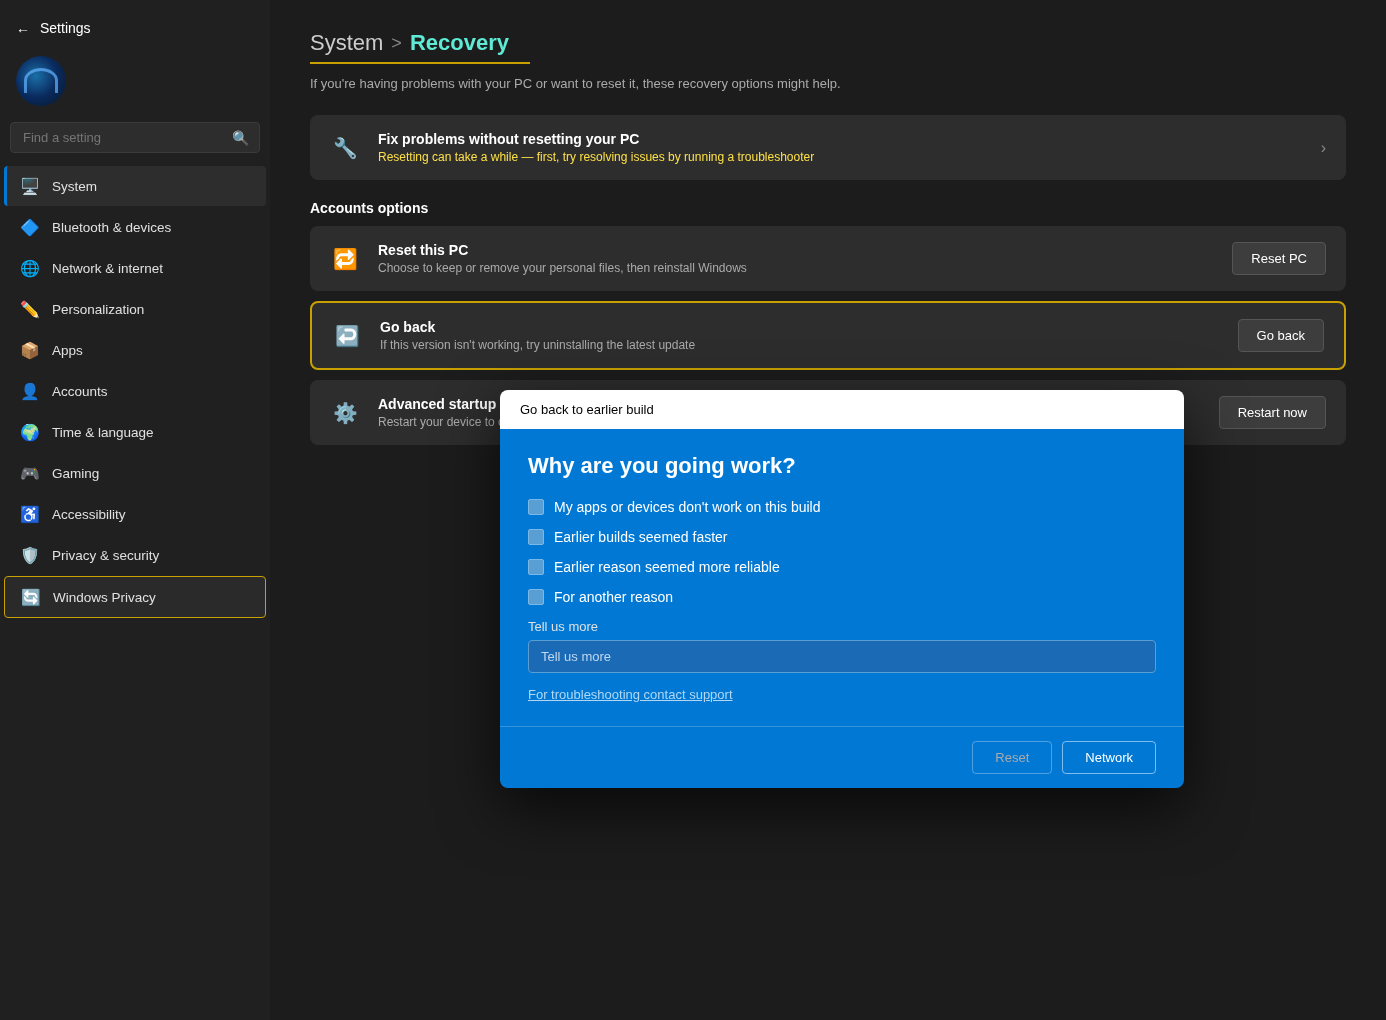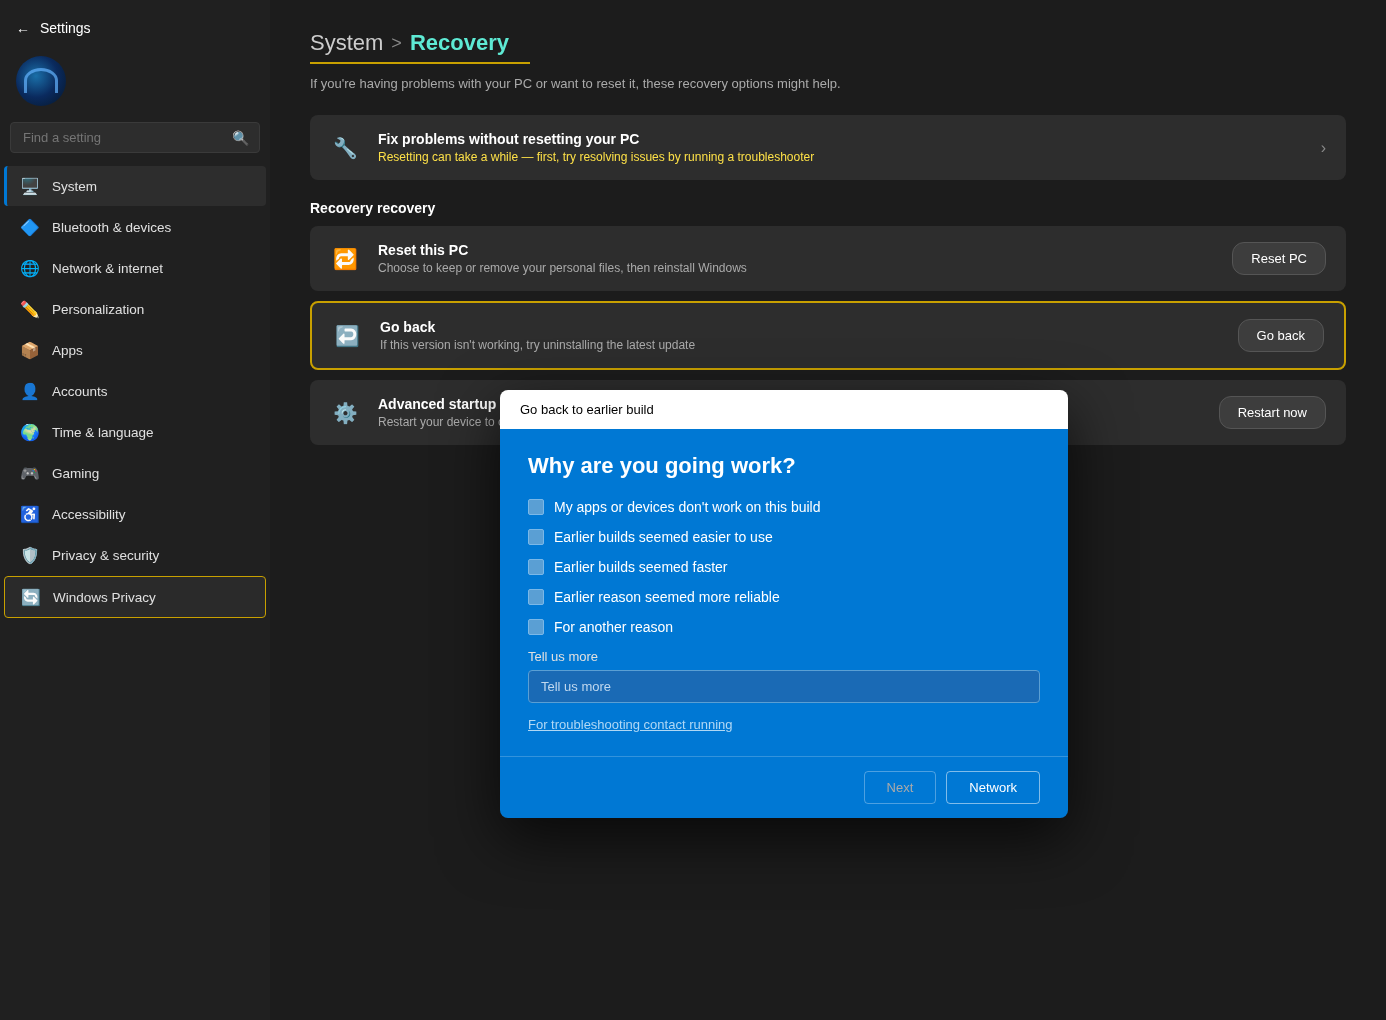--- a/index.html
+++ b/index.html
@@ -233,38 +233,38 @@
     .option-card-desc {
       font-size: 12px;
       color: #aaaaaa;
     }
 
     .option-btn {
       background: #3d3d3d;
       border: 1px solid #555555;
       color: #ffffff;
       padding: 8px 18px;
-      border-radius: 12px;
+      border-radius: 4px;
       cursor: pointer;
       font-size: 13px;
       white-space: nowrap;
     }
 
     
     .dialog-overlay {
       position: absolute;
       top: 0; left: 0; right: 0; bottom: 0;
       z-index: 100;
     }
 
     .dialog {
       position: absolute;
       top: 390px;
       left: 230px;
-      width: 568px;
+      width: 684px;
       border-radius: 8px;
       overflow: hidden;
       box-shadow: 0 20px 60px rgba(0,0,0,0.7);
     }
 
     .dialog-header {
       background: #ffffff;
       color: #000000;
       padding: 12px 20px;
       font-size: 13px;
@@ -433,21 +433,21 @@
 
   <div class="card">
     <div class="card-icon">🔧</div>
     <div class="card-content">
       <div class="card-title">Fix problems without resetting your PC</div>
       <div class="card-desc">Resetting can take a while — first, try resolving issues by running a troubleshooter</div>
     </div>
     <div class="card-chevron">›</div>
   </div>
 
-  <div class="section-title">Recovery recovery</div>
+  <div class="section-title">Accounts options</div>
 
   <div id="options-container">
       <div class="option-card">
     <div class="card-icon">🔁</div>
     <div class="option-card-content">
       <div class="option-card-title">Reset this PC</div>
       <div class="option-card-desc">Choose to keep or remove your personal files, then reinstall Windows</div>
     </div>
     <button class="option-btn">Reset PC</button>
   </div>
@@ -476,38 +476,34 @@
       </div>
       <div class="dialog-body">
         <div class="dialog-question">Why are you going work?</div>
         <div id="checkboxes-container">
             <div class="checkbox-row">
     <div class="checkbox-box"></div>
     <span class="checkbox-label">My apps or devices don't work on this build</span>
   </div>
             <div class="checkbox-row">
     <div class="checkbox-box"></div>
-    <span class="checkbox-label">Earlier builds seemed easier to use</span>
-  </div>
-            <div class="checkbox-row">
-    <div class="checkbox-box"></div>
     <span class="checkbox-label">Earlier builds seemed faster</span>
   </div>
             <div class="checkbox-row">
     <div class="checkbox-box"></div>
     <span class="checkbox-label">Earlier reason seemed more reliable</span>
   </div>
             <div class="checkbox-row">
     <div class="checkbox-box"></div>
     <span class="checkbox-label">For another reason</span>
   </div>
           </div>
         <div class="tell-us-label">Tell us more</div>
         <input class="tell-us-input" type="text" placeholder="Tell us more" style="">
-        <a class="support-link">For troubleshooting contact running</a>
+        <a class="support-link">For troubleshooting contact support</a>
       </div>
       <div class="dialog-footer">
-        <button class="dialog-btn next-btn">Next</button>
+        <button class="dialog-btn next-btn">Reset</button>
         <button class="dialog-btn">Network</button>
       </div>
     </div>
   </div>
 </div>
 
 </body></html>

